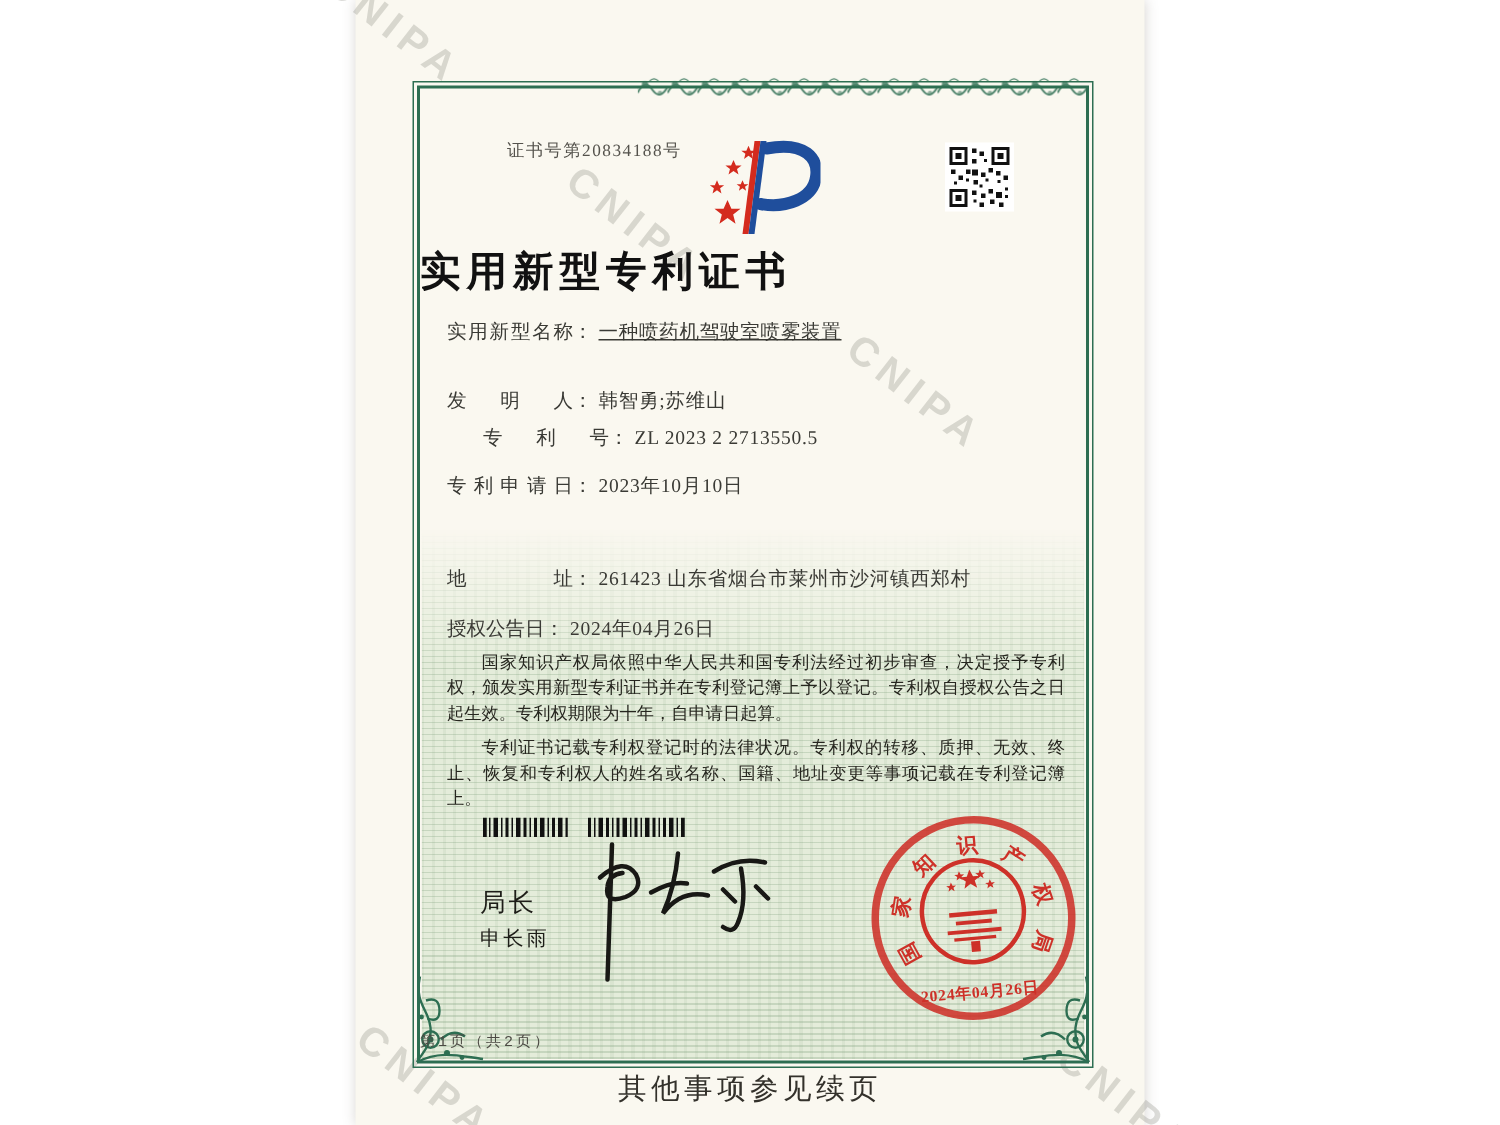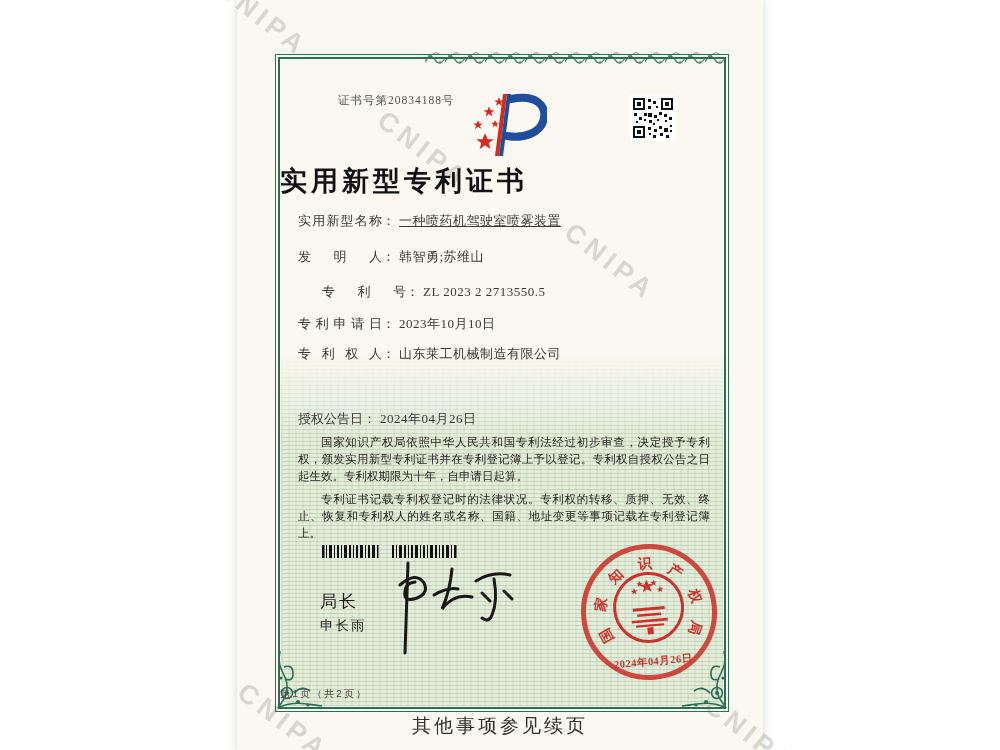--- a/index.html
+++ b/index.html
@@ -198,31 +198,31 @@
             <rect x="38" y="33" width="2" height="2"></rect>
             <rect x="25" y="22" width="2" height="2"></rect>
         </g>
       </svg>
 
       <div class="title">实用新型专利证书</div>
 
       <div class="frow" style="top:153px;text-decoration:underline;">
         <span class="lab">实用新型名称</span><span class="colon">：</span><span class="val">一种喷药机驾驶室喷雾装置</span>
       </div>
-      <div class="frow" style="top:189px;">
+      <div class="frow" style="top:199px;">
         <span class="lab">发明人</span><span class="colon">：</span><span class="val">韩智勇;苏维山</span>
       </div>
       <div class="frow" style="top:224px;margin-left:24px;">
         <span class="lab">专利号</span><span class="colon">：</span><span class="val">ZL 2023 2 2713550.5</span>
       </div>
       <div class="frow" style="top:256px;">
         <span class="lab">专利申请日</span><span class="colon">：</span><span class="val">2023年10月10日</span>
       </div>
-      <div class="frow" style="top:286px;">
-        <span class="lab">专利权人</span><span class="colon">：</span><span class="val">山东莱工机械制造有限公司</span>
+      <div class="frow" style="top:318px;">
+        <span class="lab">地址</span><span class="colon">：</span><span class="val">261423 山东省烟台市莱州市沙河镇西郑村</span>
       </div>
 
       <div class="frow" style="top:351px;">
         <span class="lab2">授权公告日</span><span class="colon">：</span><span class="val">2024年04月26日</span>
       </div>
 
       <div class="body-text">
         <p>国家知识产权局依照中华人民共和国专利法经过初步审查，决定授予专利权，颁发实用新型专利证书并在专利登记簿上予以登记。专利权自授权公告之日起生效。专利权期限为十年，自申请日起算。</p>
         <p>专利证书记载专利权登记时的法律状况。专利权的转移、质押、无效、终止、恢复和专利权人的姓名或名称、国籍、地址变更等事项记载在专利登记簿上。</p>
       </div>

